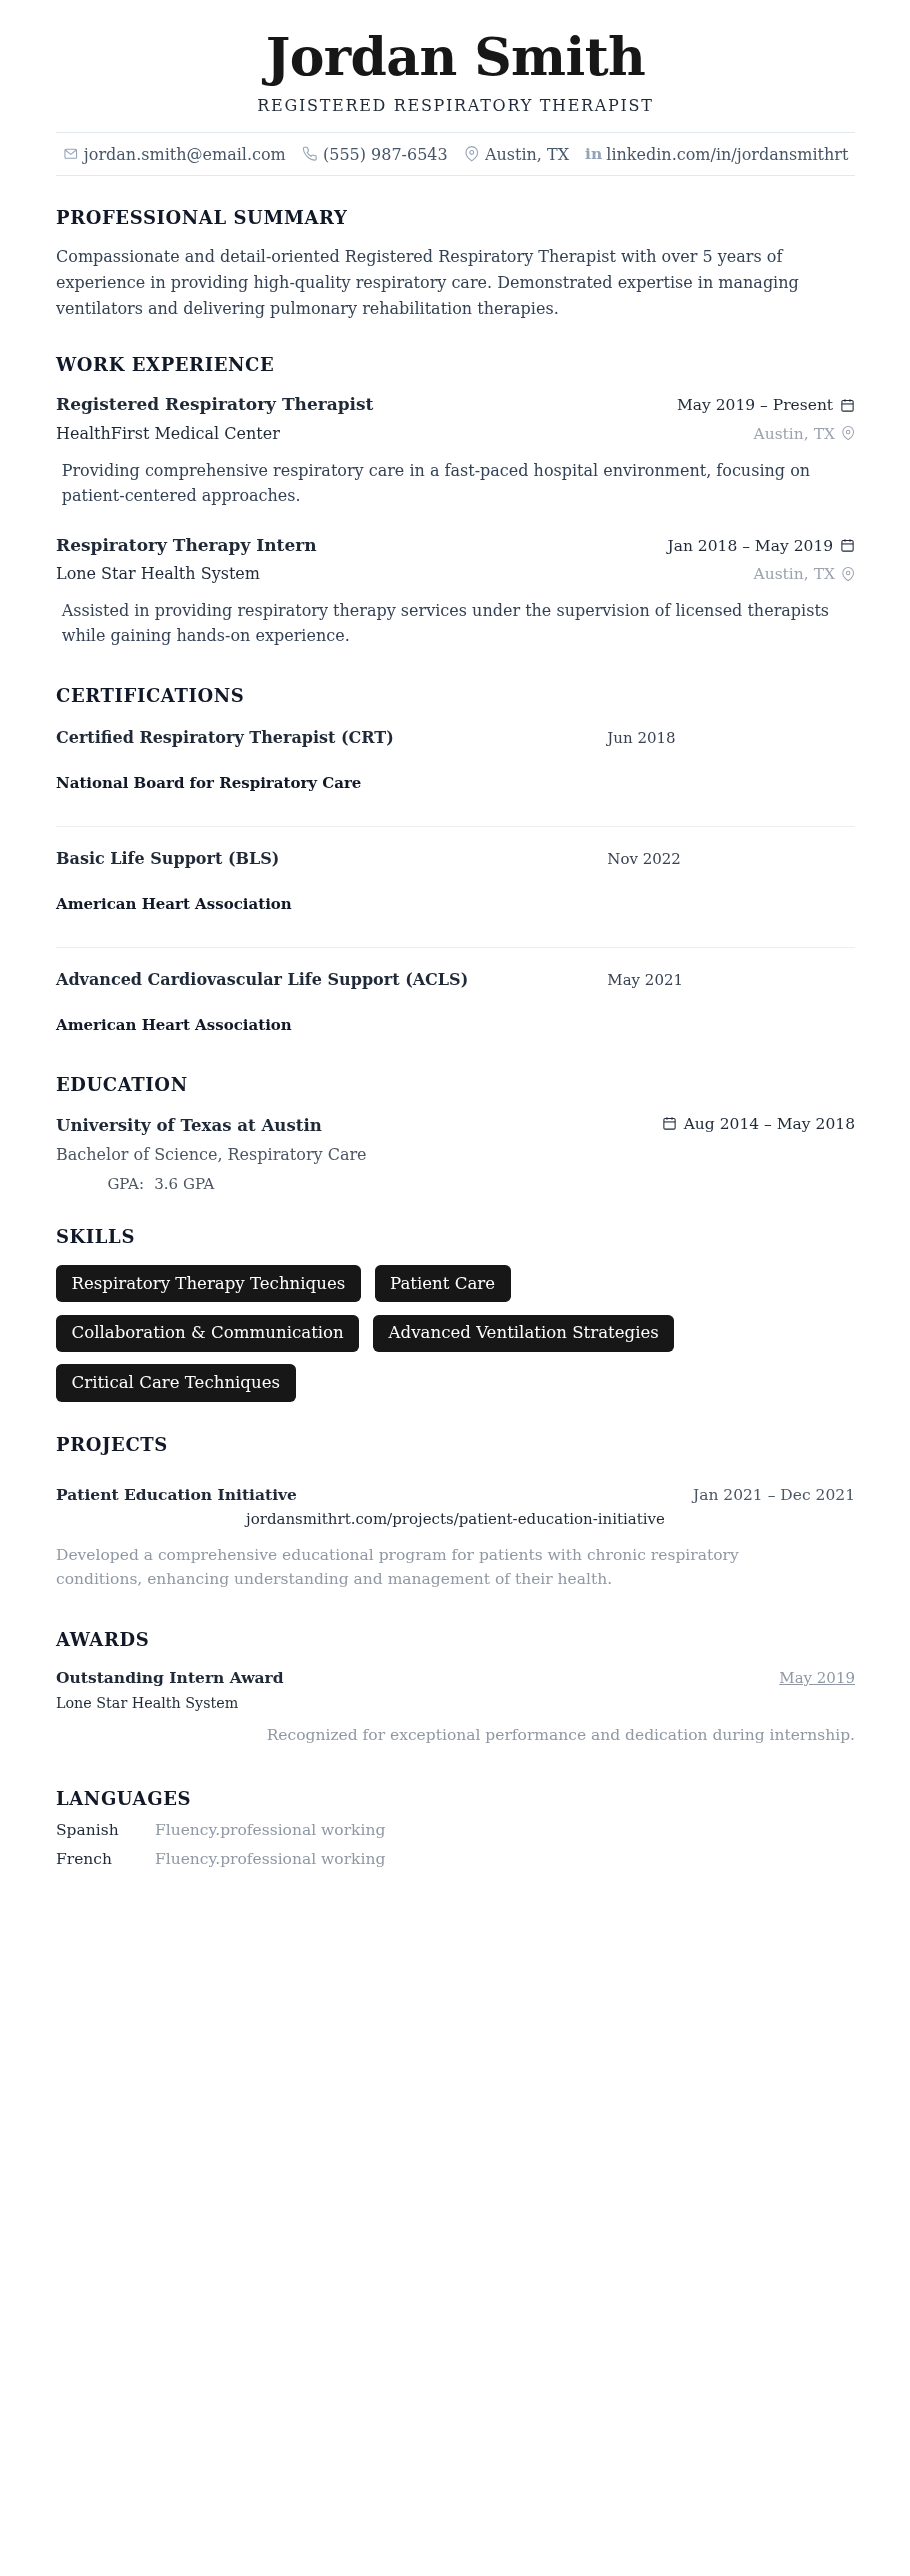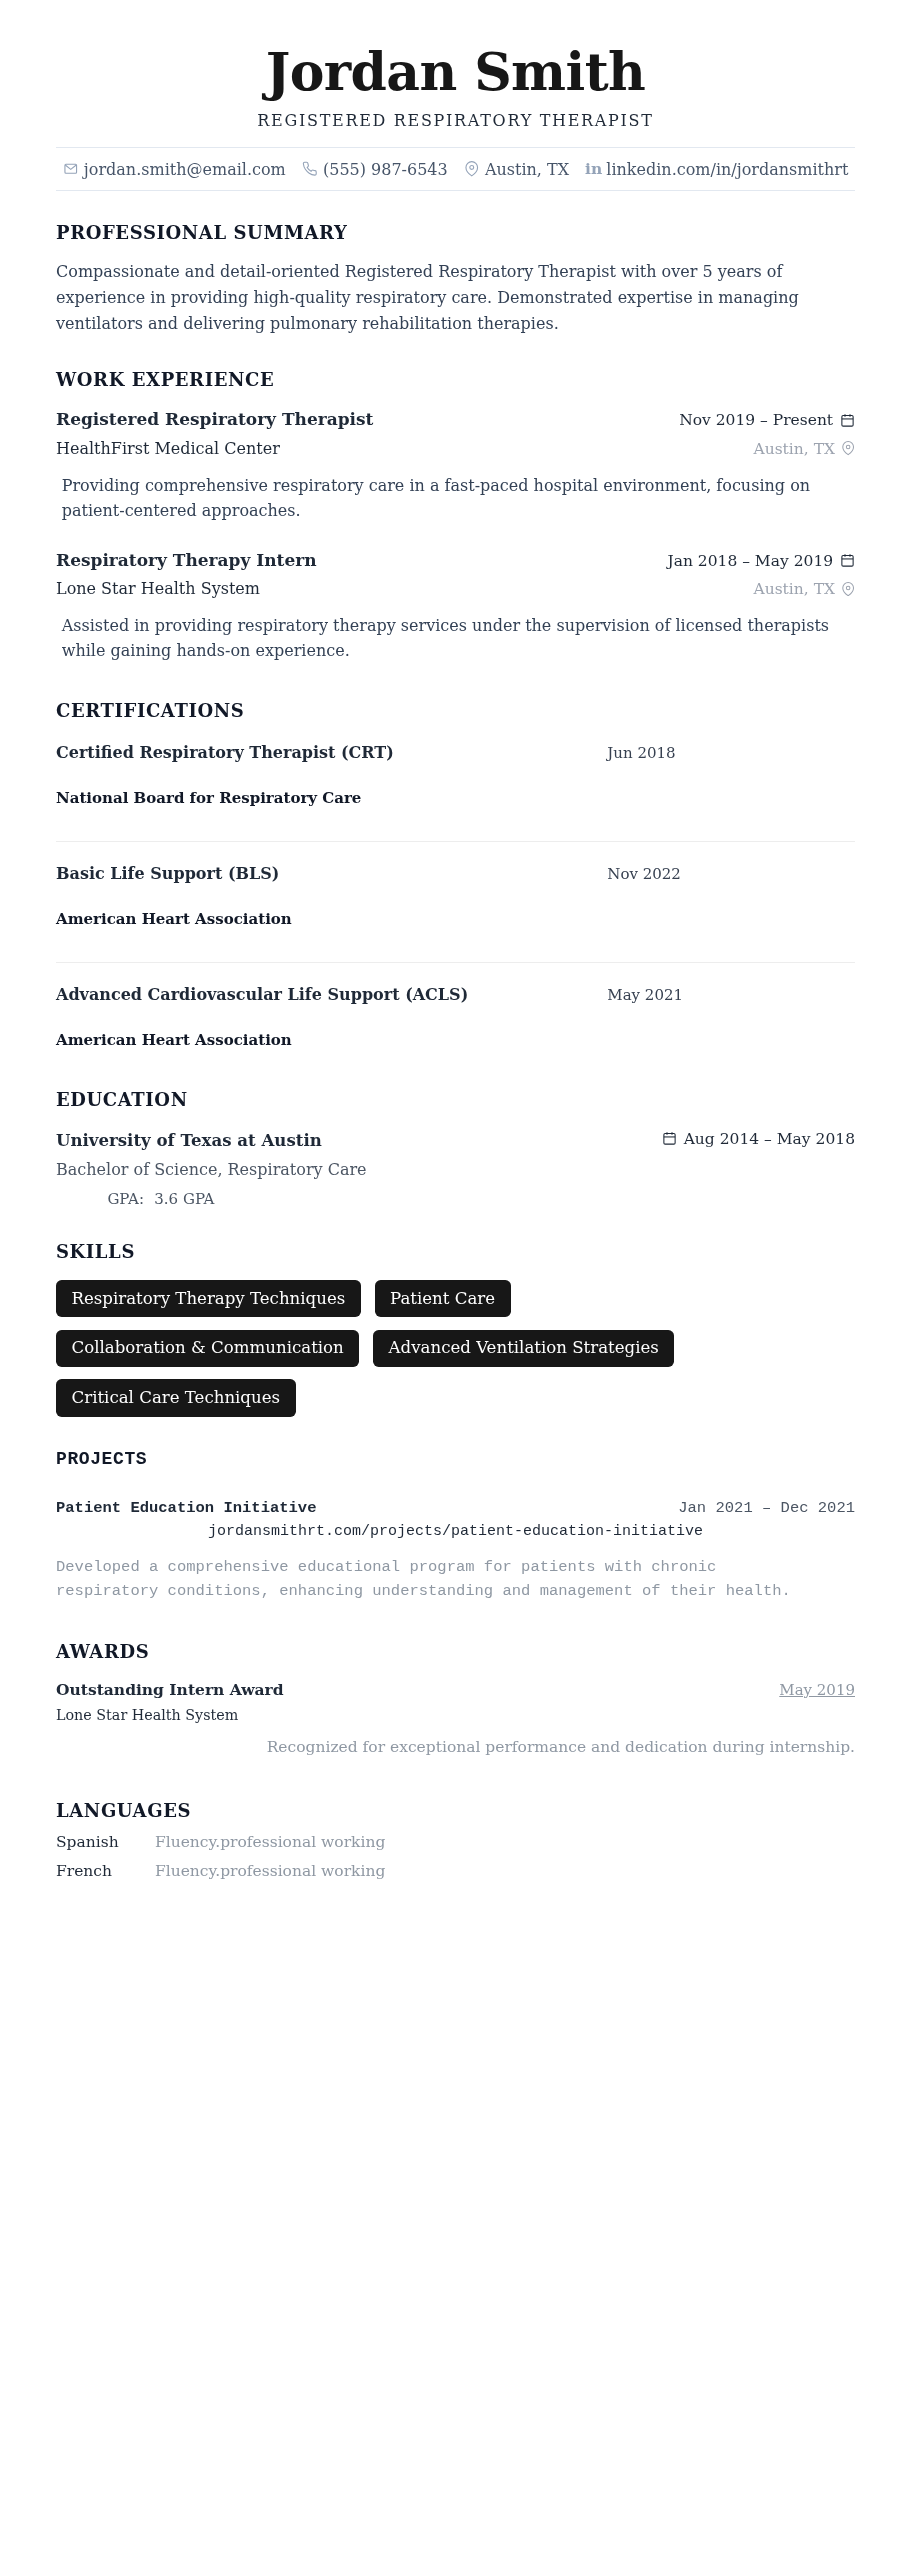--- a/index.html
+++ b/index.html
@@ -4,21 +4,21 @@
 <style>
   * { box-sizing: border-box; margin: 0; padding: 0; }
   html, body { background: #ffffff; }
   body {
     width: 911px;
     height: 2576px;
     overflow: hidden;
     font-family: "DejaVu Serif", "Liberation Serif", serif;
     color: #334155;
   }
-  .page { padding: 45px 56px 0; }
+  .page { padding: 30px 56px 0; }
 
   
   .name {
     text-align: center;
     font-size: 52px;
     font-weight: 700;
     color: #171717;
     letter-spacing: -0.6px;
     line-height: 1.05;
   }
@@ -110,21 +110,21 @@
     background: #171717;
     color: #ffffff;
     font-size: 16.6px;
     line-height: 1.2;
     padding: 8.6px 15.5px;
     border-radius: 5.7px;
     white-space: nowrap;
   }
 
   
-  .sec-projects { margin-top: 32px; font-family: Liberation Mono, monospace; }
+  .sec-projects { margin-top: 32px; }
   .proj-entry { margin-top: 19.5px; }
   .proj-name { font-size: 15.5px; font-weight: 700; color: #1f2937; margin-top: 11px; }
   .proj-dates { font-size: 15.5px; color: #4b5563; }
   .proj-url { margin-top: 5.7px; font-size: 15px; color: #1f2937; text-align: center; }
   .proj-desc { margin-top: 15px; font-size: 15.5px; line-height: 1.55; color: #8f98a3; max-width: 768px; }
 
   
   .sec-awards { margin-top: 38px; }
   .award-entry { margin-top: 18.4px; }
   .award-name { font-size: 15.5px; font-weight: 700; color: #1f2937; }
@@ -187,21 +187,21 @@
     <p class="summary-text">Compassionate and detail-oriented Registered Respiratory Therapist with over 5 years of experience in providing high-quality respiratory care. Demonstrated expertise in managing ventilators and delivering pulmonary rehabilitation therapies.</p>
   </div>
 
   <div class="sec-experience">
     <h2 class="section-heading">WORK EXPERIENCE</h2>
 
     <div class="xp-entry">
       <div class="row-between">
         <div class="xp-title">Registered Respiratory Therapist</div>
         <div class="xp-dates">
-          <span>Nov 2019 – Present</span>
+          <span>May 2019 – Present</span>
           <span class="ic">
             <svg viewBox="0 0 24 24" fill="none" stroke="currentColor" stroke-width="1.7">
                 <rect x="3" y="4" width="18" height="17" rx="2"></rect>
                 <line x1="16" y1="2" x2="16" y2="6"></line>
                 <line x1="8" y1="2" x2="8" y2="6"></line>
                 <line x1="3" y1="9.5" x2="21" y2="9.5"></line>
               </svg>
           </span>
         </div>
       </div>

